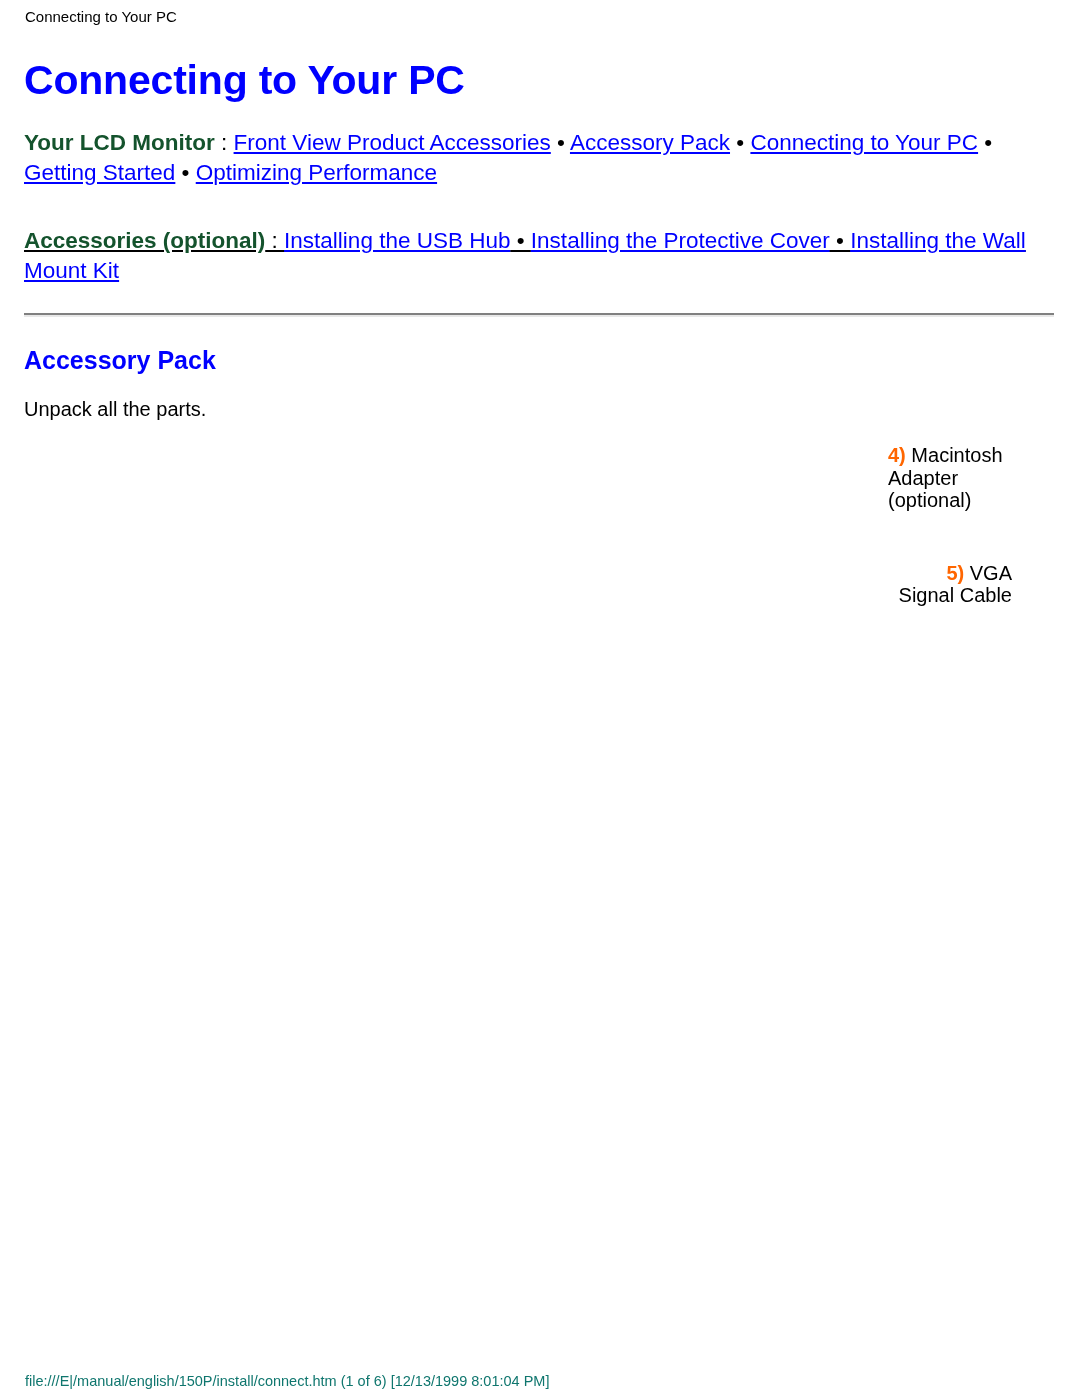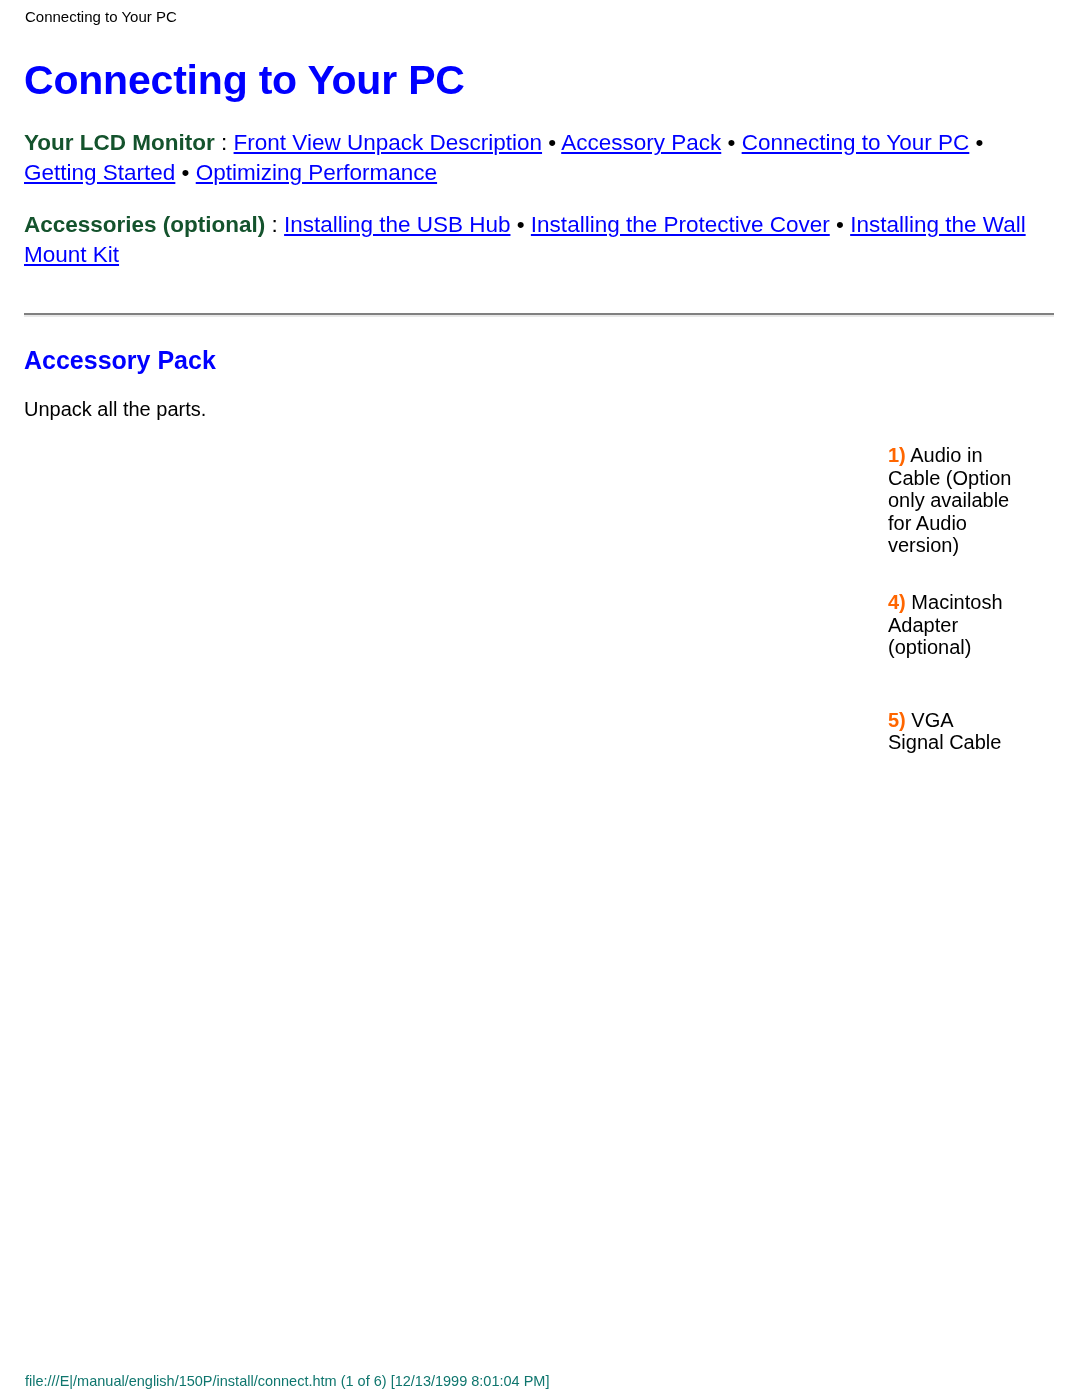--- a/index.html
+++ b/index.html
@@ -69,21 +69,22 @@
   }
   .navline .sep {
     color: #000000;
     font-weight: normal;
   }
   .navline .colon {
     color: #000000;
   }
 
   .navline.accessories {
-    margin-top: 22px;
+    margin-top: 38px;
+    text-decoration: underline;
   }
 
   
   hr.divider {
     position: absolute;
     left: 24px;
     top: 313px;
     width: 1030px;
     height: 0;
     margin: 0;
@@ -123,20 +124,21 @@
     width: 124px;
   }
   .part-item {
     margin: 0 0 34px 0;
     font-size: 20px;
     line-height: 22.6px;
     color: #000000;
   }
   .part-item:last-child {
     margin-bottom: 4px;
+    text-align: right;
   }
   .part-item .num {
     color: #ff6600;
     font-weight: bold;
   }
   .part-item .label {
     color: #000000;
   }
   .part-item.gap-large {
     margin-bottom: 50px;
@@ -158,40 +160,37 @@
 
 <div class="page">
 
   <div class="running-head">Connecting to Your PC</div>
 
   <div class="content">
 
     <h1 class="page-title">Connecting to Your PC</h1>
 
     <p class="navline monitor">
-      <span class="lead">Your LCD Monitor</span><span class="colon"> : </span><a href="#">Front View Unpack Description</a><span class="sep"> • </span><a href="#">Accessory Pack</a><span class="sep"> • </span><a href="#">Connecting to Your PC</a><span class="sep"> • </span><a href="#">Getting Started</a><span class="sep"> • </span><a href="#">Optimizing Performance</a>
+      <span class="lead">Your LCD Monitor</span><span class="colon"> : </span><a href="#">Front View Product Accessories</a><span class="sep"> • </span><a href="#">Accessory Pack</a><span class="sep"> • </span><a href="#">Connecting to Your PC</a><span class="sep"> • </span><a href="#">Getting Started</a><span class="sep"> • </span><a href="#">Optimizing Performance</a>
     </p>
 
     <p class="navline accessories">
       <span class="lead">Accessories (optional)</span><span class="colon"> : </span><a href="#">Installing the USB Hub</a><span class="sep"> • </span><a href="#">Installing the Protective Cover</a><span class="sep"> • </span><a href="#">Installing the Wall Mount Kit</a>
     </p>
 
   </div>
 
   <hr class="divider">
 
   <h2 class="section-title">Accessory Pack</h2>
 
   <p class="body-text">Unpack all the parts.</p>
 
   <div class="parts-column">
 
-    <p class="part-item">
-      <span class="num">1)</span><span class="label"> Audio in Cable (Option only available for Audio version)</span>
-    </p>
 
 
 
     <p class="part-item gap-large">
       <span class="num">4)</span><span class="label"> Macintosh Adapter (optional)</span>
     </p>
 
     <p class="part-item">
       <span class="num">5)</span><span class="label"> VGA Signal Cable</span>
     </p>

